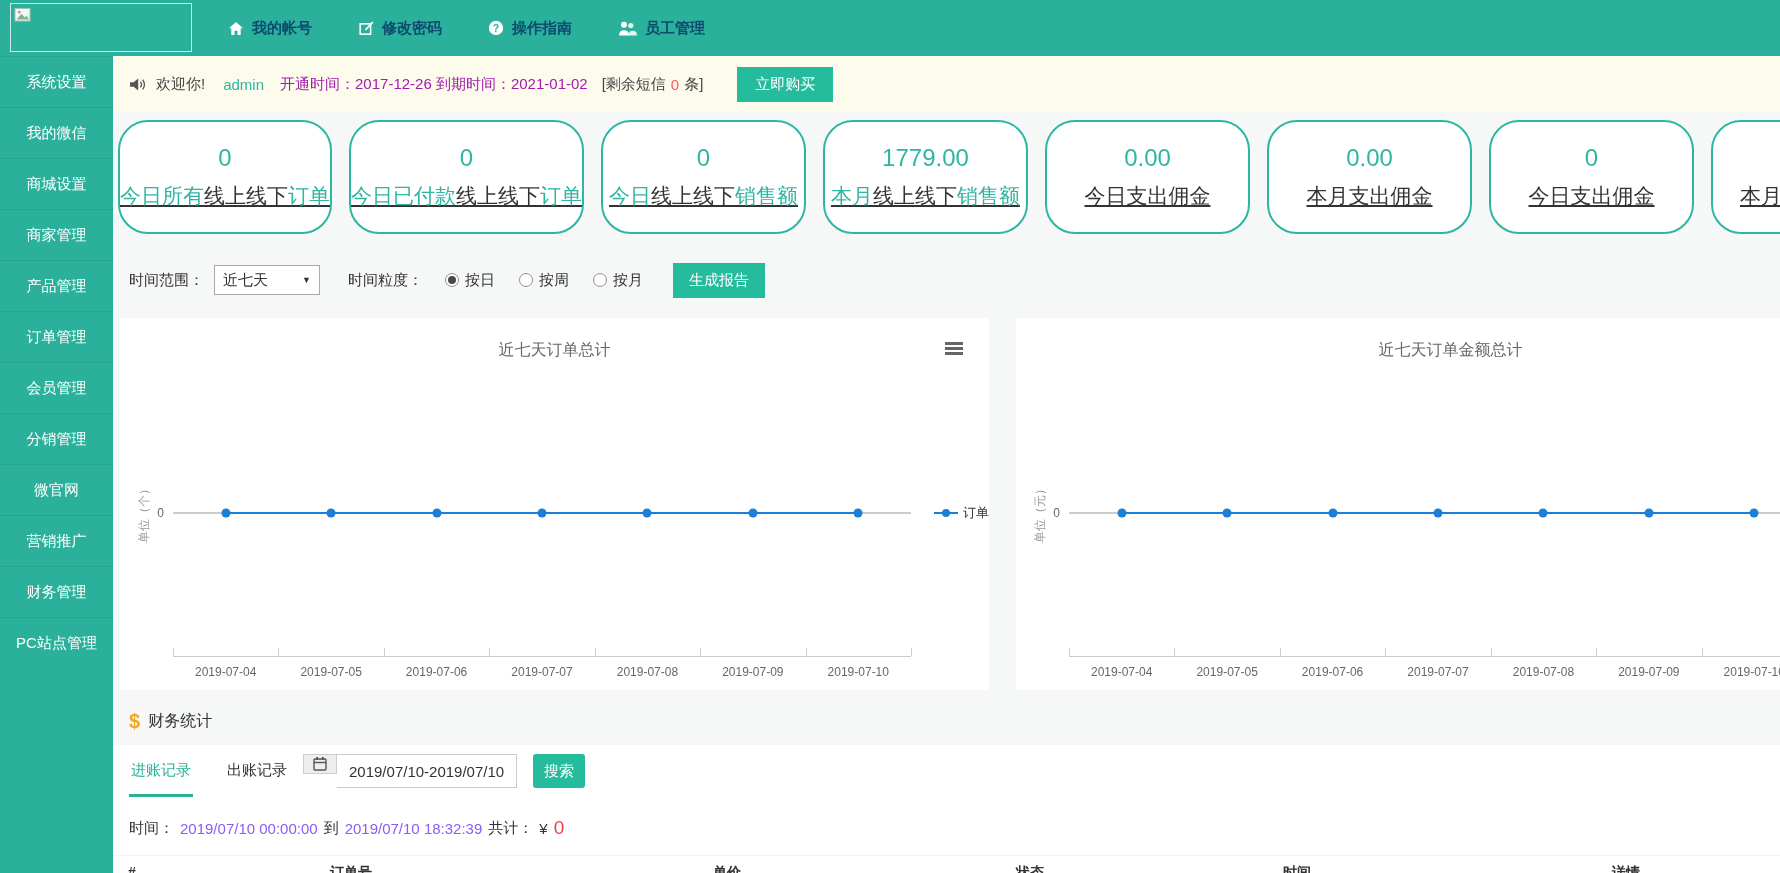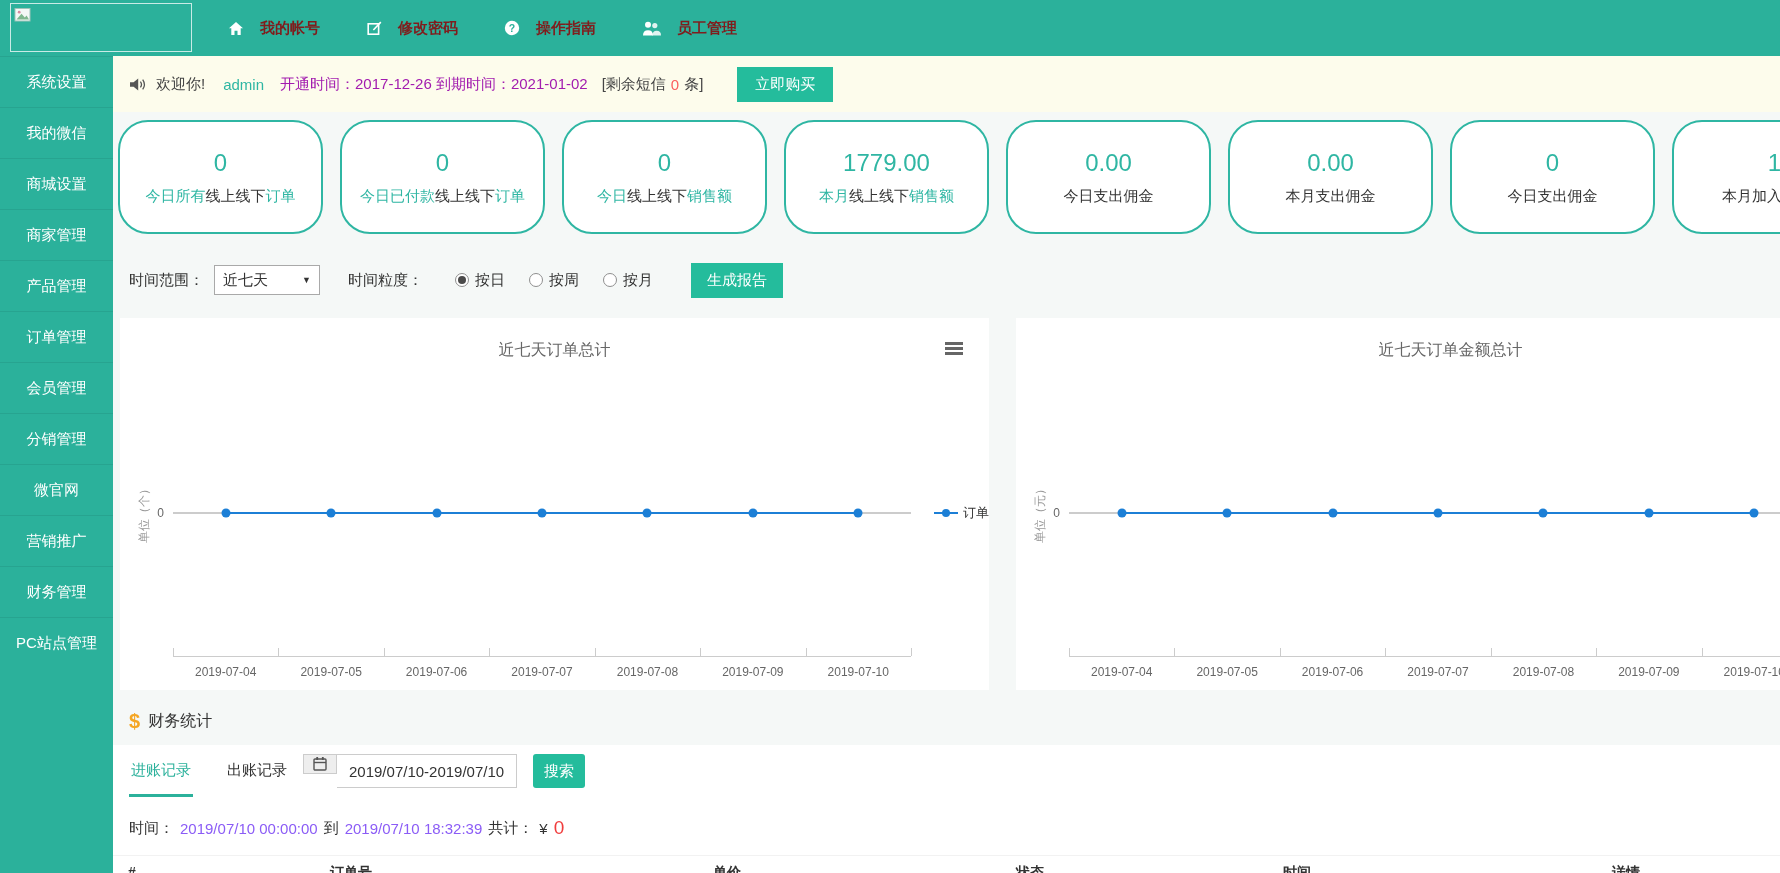--- a/index.html
+++ b/index.html
@@ -4,53 +4,53 @@
 <style>
   html,body{margin:0;padding:0;width:1780px;height:873px;overflow:hidden;
     font-family:"Liberation Sans","DejaVu Sans",sans-serif;}
   #app{position:relative;width:1780px;height:873px;background:#F5F8F7;overflow:hidden;}
 
   
   .topbar{position:absolute;left:0;top:0;width:100%;height:56px;background:#2BB19B;}
   .logo-box{position:absolute;left:10px;top:3px;width:182px;height:49px;border:1px solid rgba(255,255,255,.75);box-sizing:border-box;cursor:pointer;}
   .logo-box svg{position:absolute;left:3px;top:3px;}
   .topnav{position:absolute;left:228px;top:0;height:56px;display:flex;align-items:center;gap:46px;}
-  .topnav-item{display:flex;align-items:center;gap:16px;color:#7f1d1d;font-size:15px;font-weight:bold;cursor:pointer;white-space:nowrap;}
+  .topnav-item{display:flex;align-items:center;gap:8px;color:#0c4a6e;font-size:15px;font-weight:bold;cursor:pointer;white-space:nowrap;}
 
   
   .sidebar{position:absolute;left:0;top:56px;bottom:0;width:113px;background:#2BB19B;}
   .side-item{height:50px;line-height:50px;text-align:center;color:#fff;font-size:15px;border-top:1px solid rgba(0,0,0,.07);cursor:pointer;white-space:nowrap;}
 
   
   .welcome{position:absolute;left:113px;top:56px;right:0;height:56px;background:#FDFCEC;display:flex;align-items:center;padding-left:15px;box-sizing:border-box;font-size:15px;color:#444;}
   .w-greet{margin:0 18px 0 9px;}
   .w-admin{color:#2FB6A3;margin-right:16px;}
   .w-valid{color:#a21caf;margin-right:14px;}
   .w-sms{display:flex;align-items:center;gap:5px;color:#444;}
   .w-sms-count{color:#FB5D5D;}
   .btn{background:#24BC9C;color:#fff;border:none;font-size:15px;cursor:pointer;font-family:inherit;}
   .btn-buy{margin-left:34px;padding:8px 18px;}
 
   
   .cards{position:absolute;left:118px;top:120px;right:0;height:124px;display:flex;gap:17px;overflow:hidden;}
   .card{flex:0 0 205px;height:114px;background:#fff;border:2px solid #2FB6A3;border-radius:30px;display:flex;flex-direction:column;align-items:center;justify-content:center;gap:10px;box-sizing:border-box;}
   .card-num{font-size:24px;color:#2FB6A3;}
-  .card-lbl{font-size:15px;color:#333;white-space:nowrap;}
+  .card-lbl{font-size:21px;color:#333;white-space:nowrap;text-decoration:underline;}
   .card-lbl .accent{color:#2FB6A3;}
 
   
   .filter{position:absolute;left:129px;top:258px;height:44px;display:flex;align-items:center;font-size:15px;color:#333;}
   .f-label{margin-right:10px;}
   .select{width:106px;height:30px;border:1px solid #a9a9a9;background:#fff;display:flex;align-items:center;justify-content:space-between;padding:0 8px;margin-right:28px;cursor:pointer;box-sizing:border-box;}
   .caret{font-size:9px;color:#333;}
-  .g-label{margin-right:32px;text-align:center;}
+  .g-label{margin-right:22px;text-align:center;}
   .radio-wrap{display:flex;align-items:center;gap:6px;margin-right:24px;cursor:pointer;}
   .radio{width:14px;height:14px;border:1px solid #8f8f8f;border-radius:50%;background:#fff;position:relative;box-sizing:border-box;}
   .radio.sel::after{content:'';position:absolute;left:2px;top:2px;width:8px;height:8px;background:#4a4a4a;border-radius:50%;}
-  .btn-report{padding:8px 16px;margin-left:14px;}
+  .btn-report{padding:8px 16px;margin-left:6px;}
 
   
   .panel{position:absolute;top:318px;width:869px;height:372px;background:#fff;}
   #panel0{left:120px;} #panel1{left:1016px;}
   .c-title{position:absolute;top:22px;left:0;right:0;text-align:center;font-size:16px;color:#666;}
   .c-menu{position:absolute;right:26px;top:24px;width:18px;height:13px;cursor:pointer;
     background:linear-gradient(#666 0 3px,transparent 3px 5px,#666 5px 8px,transparent 8px 10px,#666 10px 13px);}
   .c-ylab{position:absolute;left:24px;top:195px;transform:translate(-50%,-50%) rotate(-90deg);font-size:12px;color:#999;white-space:nowrap;}
   .c-ytick{position:absolute;left:28px;top:195px;transform:translateY(-50%);width:16px;text-align:right;font-size:12px;color:#666;}
   .c-axis{position:absolute;height:2px;margin-top:-1px;background:#ccc;}

